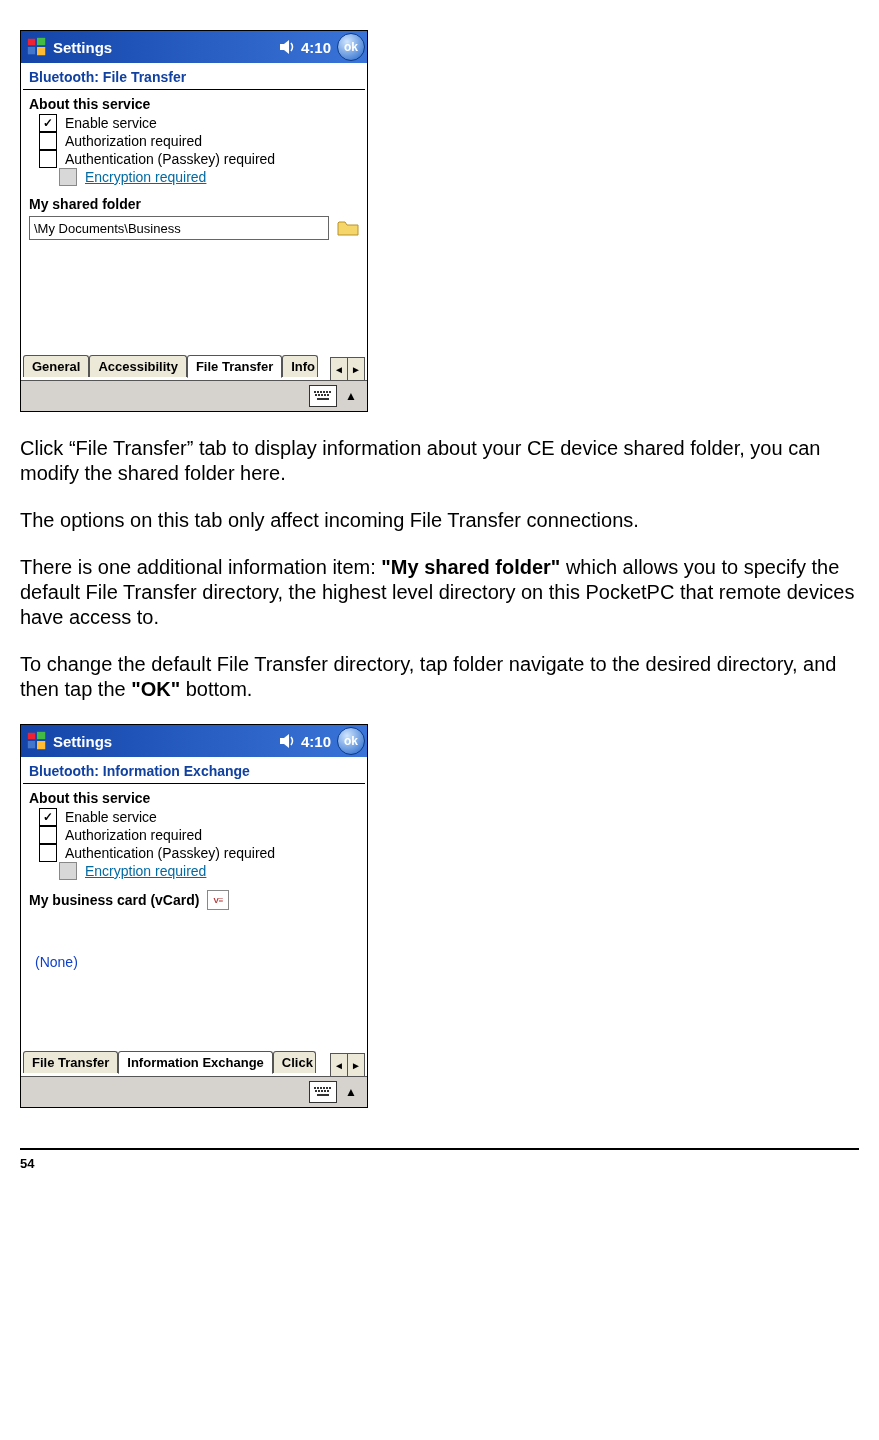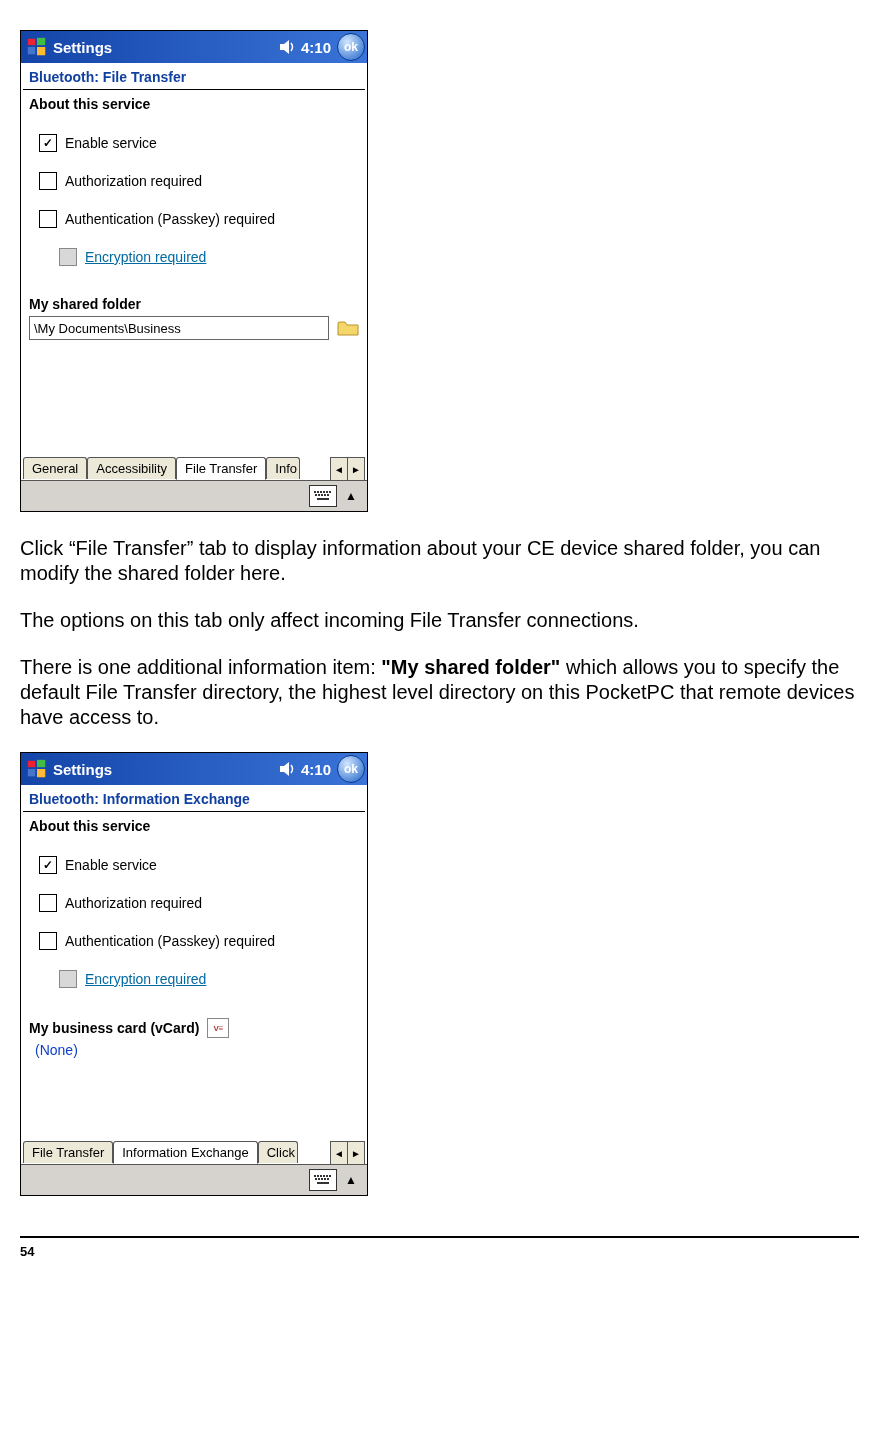--- a/index.html
+++ b/index.html
@@ -79,21 +79,21 @@
     font-weight: bold;
     padding: 6px 8px 2px 8px;
     font-size: 14px;
   }
   .options {
     padding: 0 8px 4px 18px;
   }
   .opt-row {
     display: flex;
     align-items: center;
-    margin: 20px 0;
+    margin: 0 0;
   }
   .opt-row.disabled {
     color: #0369a1;
     margin-left: 20px;
     text-decoration: underline;
   }
   .chk {
     width: 16px;
     height: 16px;
     border: 1px solid #000;
@@ -149,37 +149,39 @@
     align-items: center;
     justify-content: center;
     font-size: 8px;
     color: #b03030;
     font-weight: bold;
   }
   .vcard-none {
     color: #1040c8;
     padding: 4px 2px 0 14px;
     font-size: 14px;
+    margin-top: 40px;
   }
   
   .body-spacer {
     height: 110px;
   }
   .body-spacer2 {
     height: 80px;
   }
   
   .tabbar {
     display: flex;
-    align-items: center;
+    align-items: flex-start;
     border-top: 0;
     padding: 0 2px;
     background: #fff;
     height: 26px;
     gap: 0;
+    font-weight: bold;
   }
   .tab {
     border: 1px solid #555;
     border-bottom: none;
     padding: 3px 8px;
     font-size: 13px;
     background: #ece9d8;
     position: relative;
     top: 1px;
     border-radius: 3px 3px 0 0;
@@ -347,20 +349,23 @@
     <span class="up-caret">▲</span>
   </div>
 </div>
 
 <div class="doc">
   <p>Click “File Transfer” tab to display information about your CE device shared folder, you can modify the shared folder here.</p>
   <p>The options on this tab only affect incoming File Transfer connections.</p>
   <p>
     <span>There is one additional information item: </span><span class="bold">"My shared folder"</span><span> which allows you to specify the default File Transfer directory, the highest level directory on this PocketPC that remote devices have access to.</span>
   </p>
+  <p>
+    <span>To change the default File Transfer directory, tap folder navigate to the desired directory, and then tap the </span><span class="bold">"OK"</span><span> bottom.</span>
+  </p>
 </div>
 
 <div class="screenshot">
   <div class="titlebar">
     <span class="start-icon">
       <svg viewBox="0 0 24 24" width="22" height="22">
         <rect x="2" y="3" width="8" height="7" fill="#e23"></rect>
         <rect x="12" y="2" width="9" height="8" fill="#4b4"></rect>
         <rect x="2" y="12" width="8" height="8" fill="#47c"></rect>
         <rect x="12" y="12" width="9" height="9" fill="#fb3"></rect>

